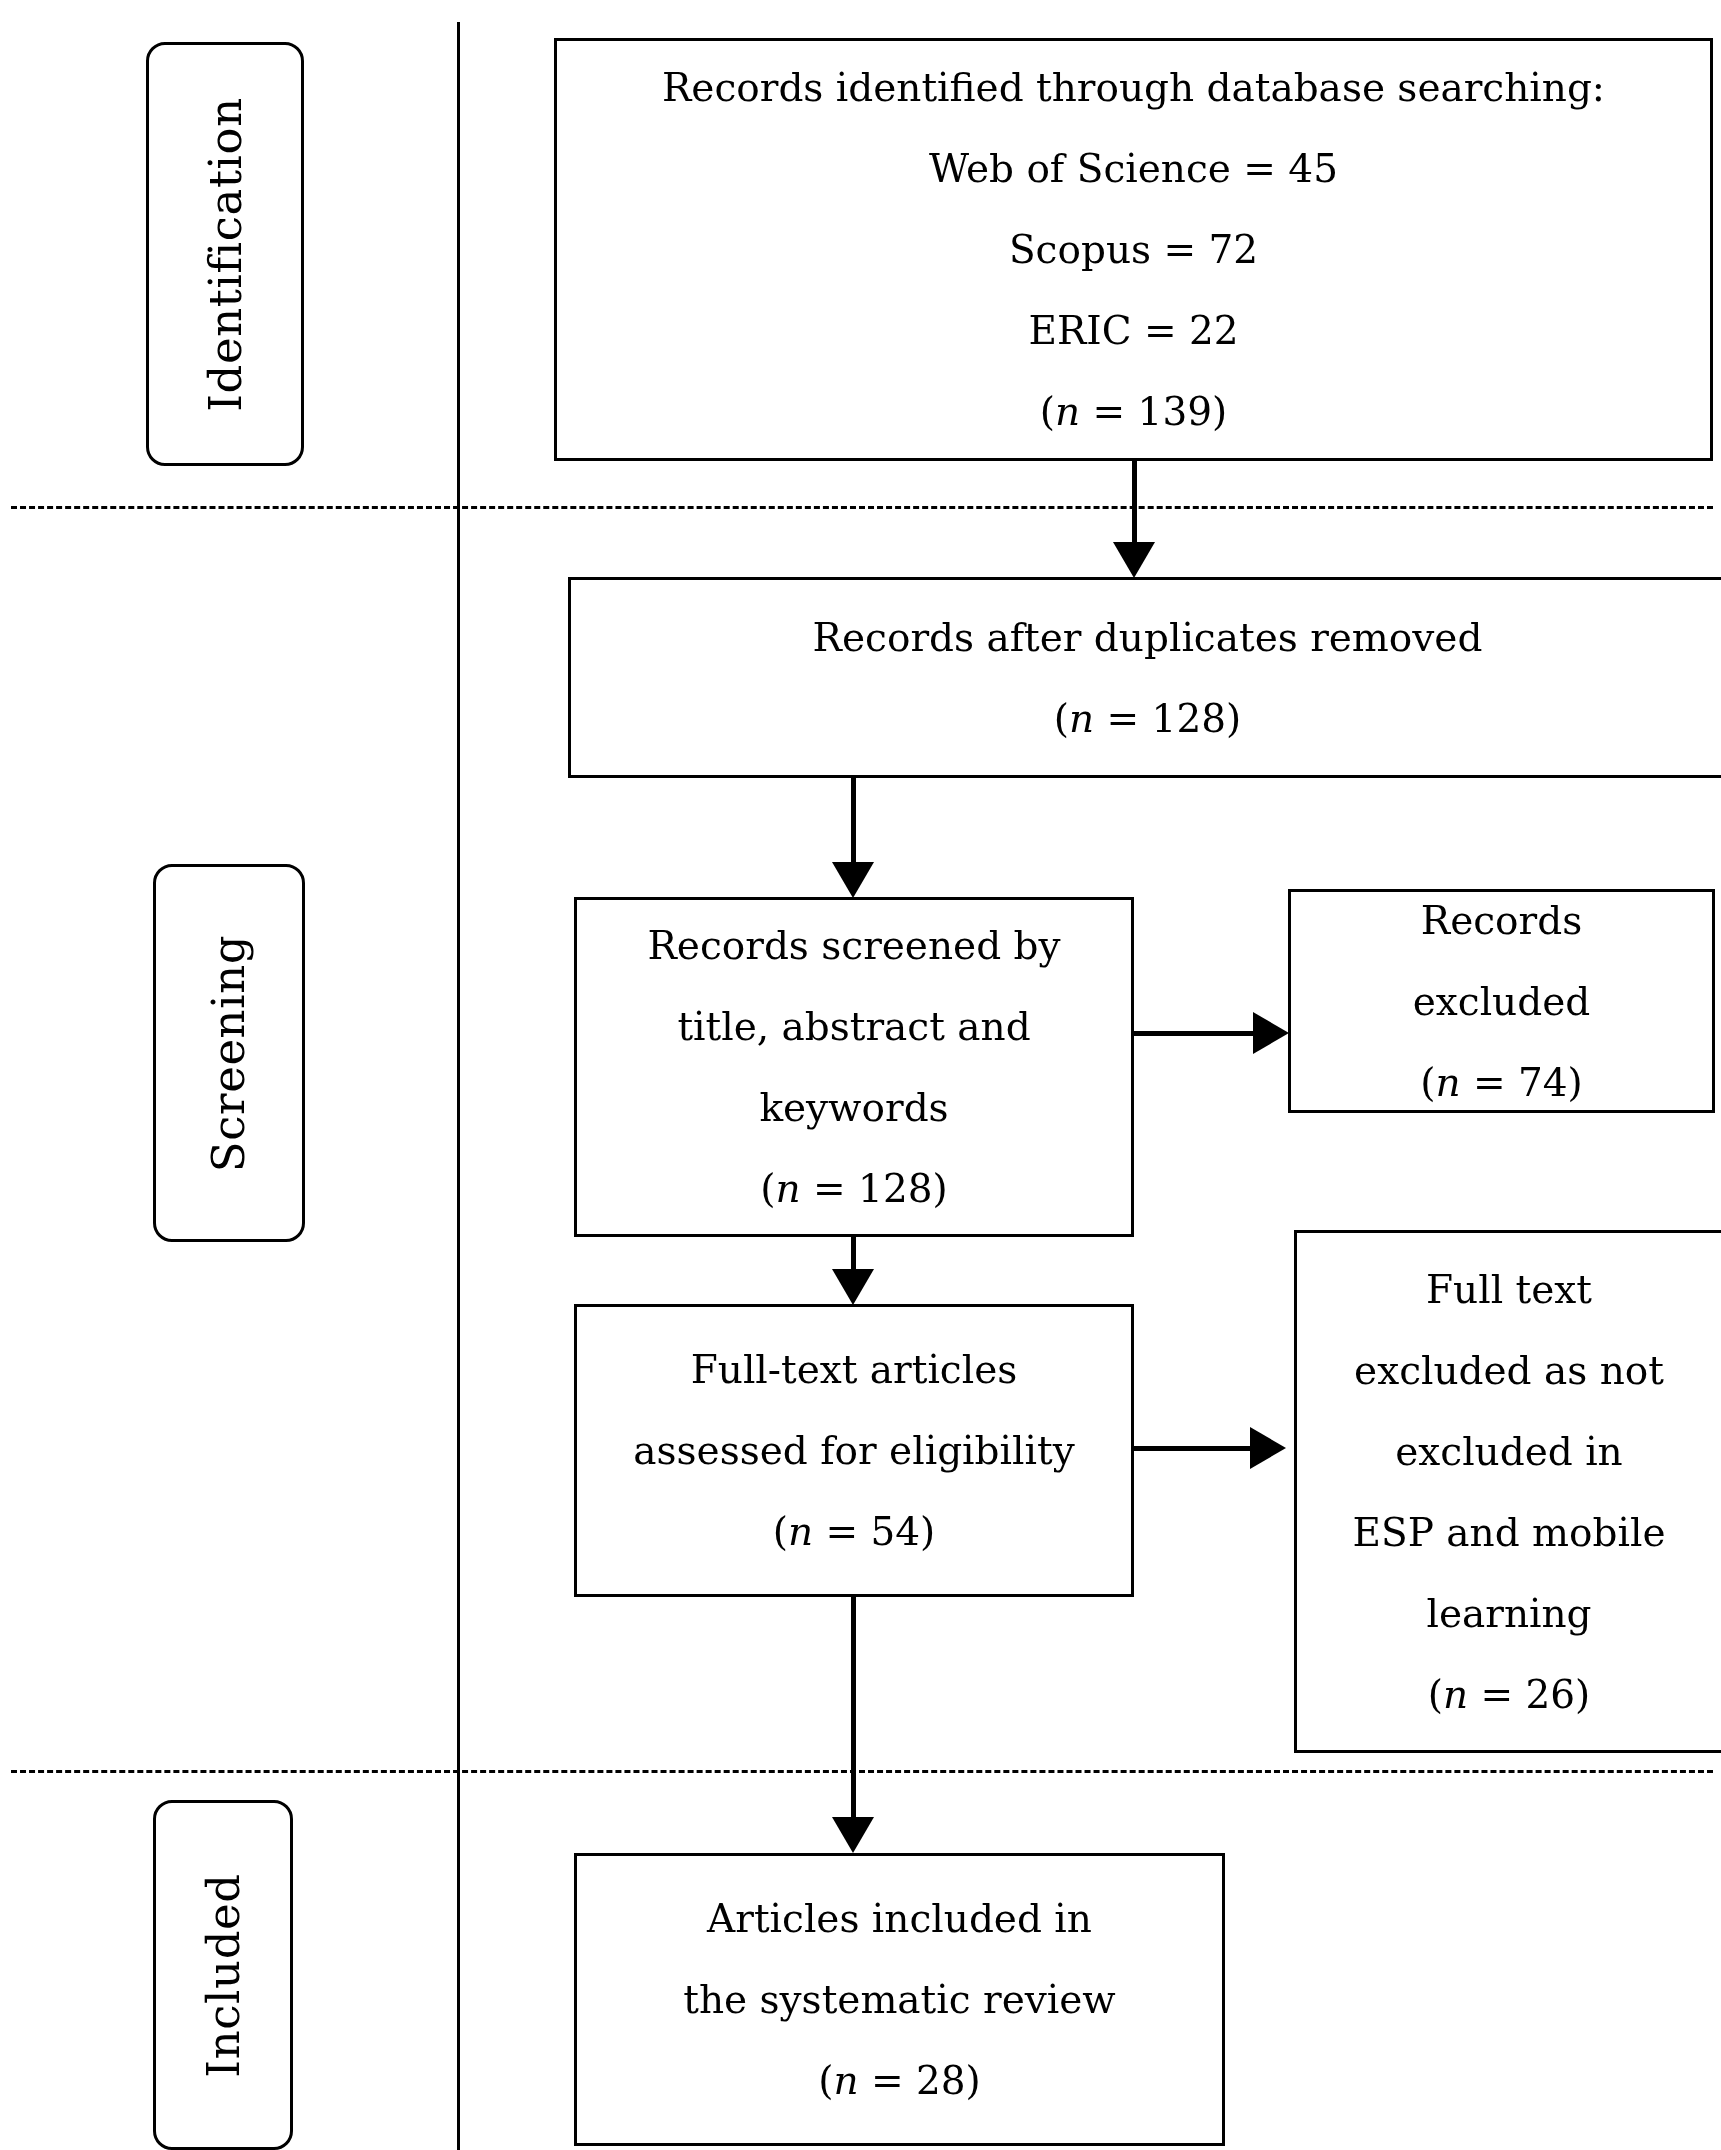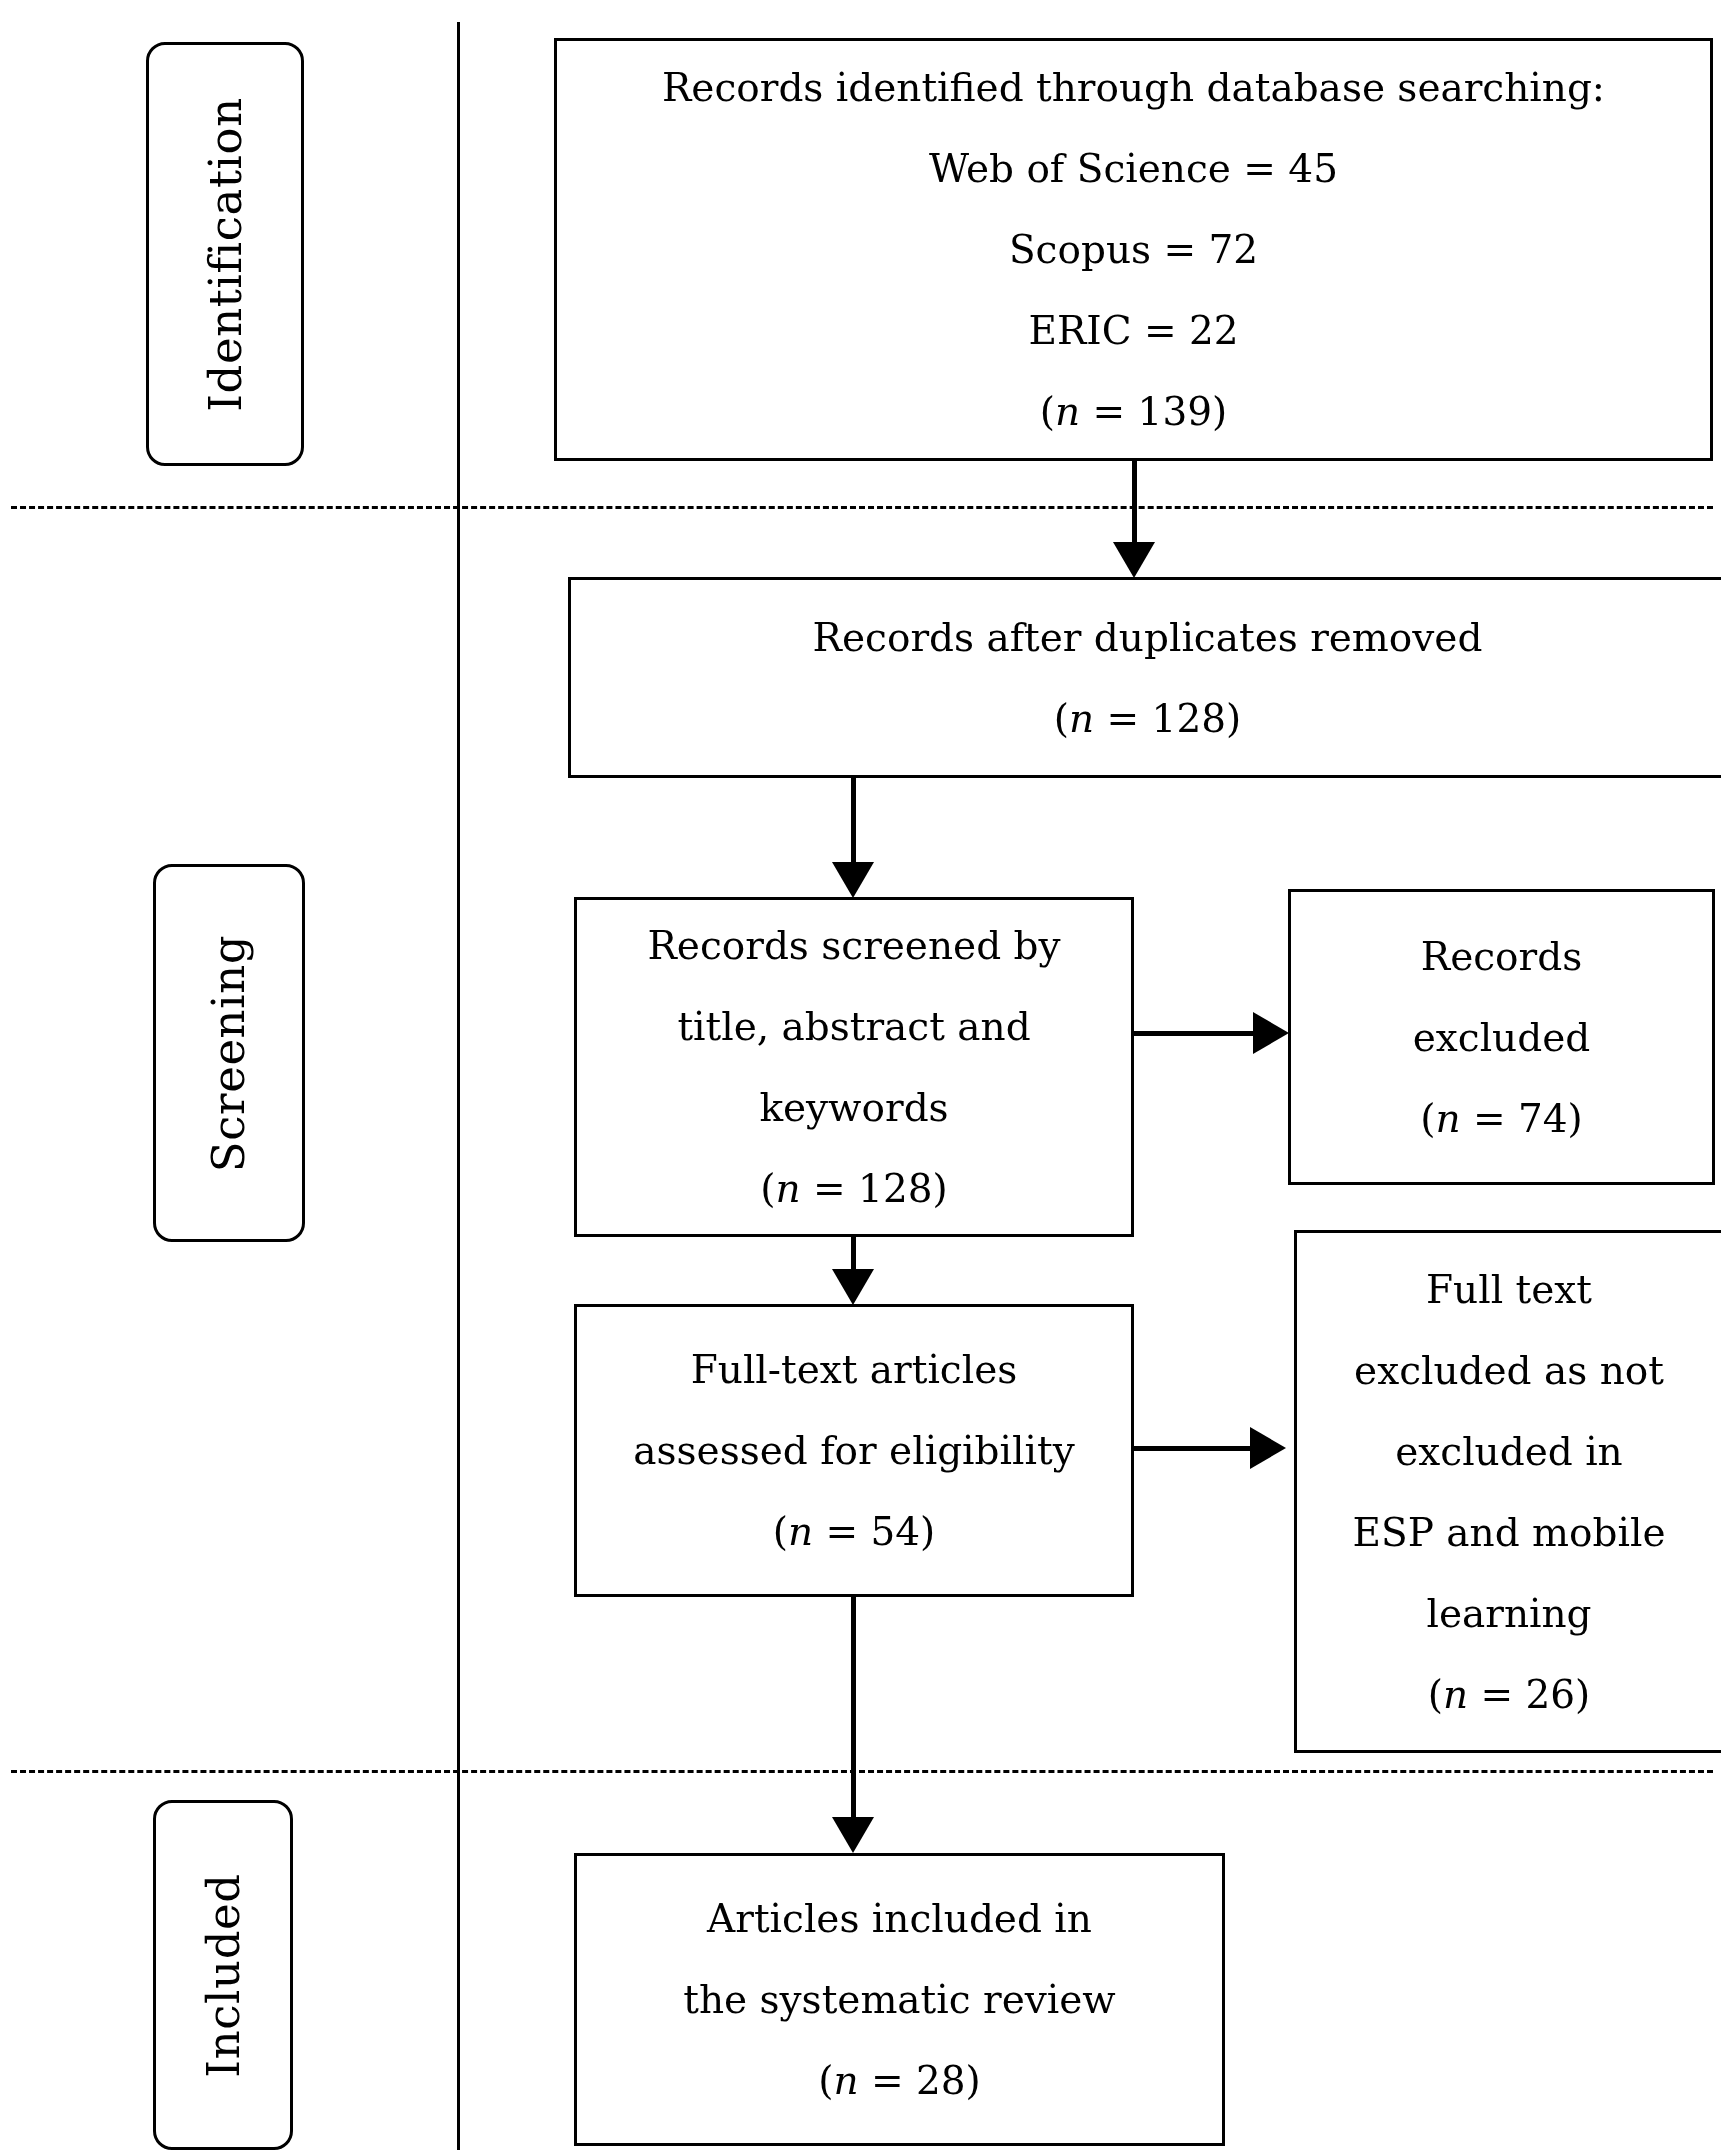--- a/index.html
+++ b/index.html
@@ -132,21 +132,21 @@
   <div class="box" style="left:574px; top:897px; width:560px; height:340px;">
     <div class="line">Records screened by</div>
     <div class="line">title, abstract and</div>
     <div class="line">keywords</div>
     <div class="line">(<i>n</i> = 128)</div>
   </div>
 
   <div class="shaft-h" style="left:1134px; top:1031px; width:123px;"></div>
   <div class="head-right" style="left:1253px; top:1012px;"></div>
 
-  <div class="box" style="left:1288px; top:889px; width:427px; height:296px;">
+  <div class="box" style="left:1288px; top:889px; width:427px; height:224px;">
     <div class="line">Records</div>
     <div class="line">excluded</div>
     <div class="line">(<i>n</i> = 74)</div>
   </div>
 
   <div class="shaft-v" style="left:851px; top:1237px; height:35px;"></div>
   <div class="head-down" style="left:832px; top:1269px;"></div>
 
   <div class="box" style="left:574px; top:1304px; width:560px; height:293px;">
     <div class="line">Full-text articles</div>

